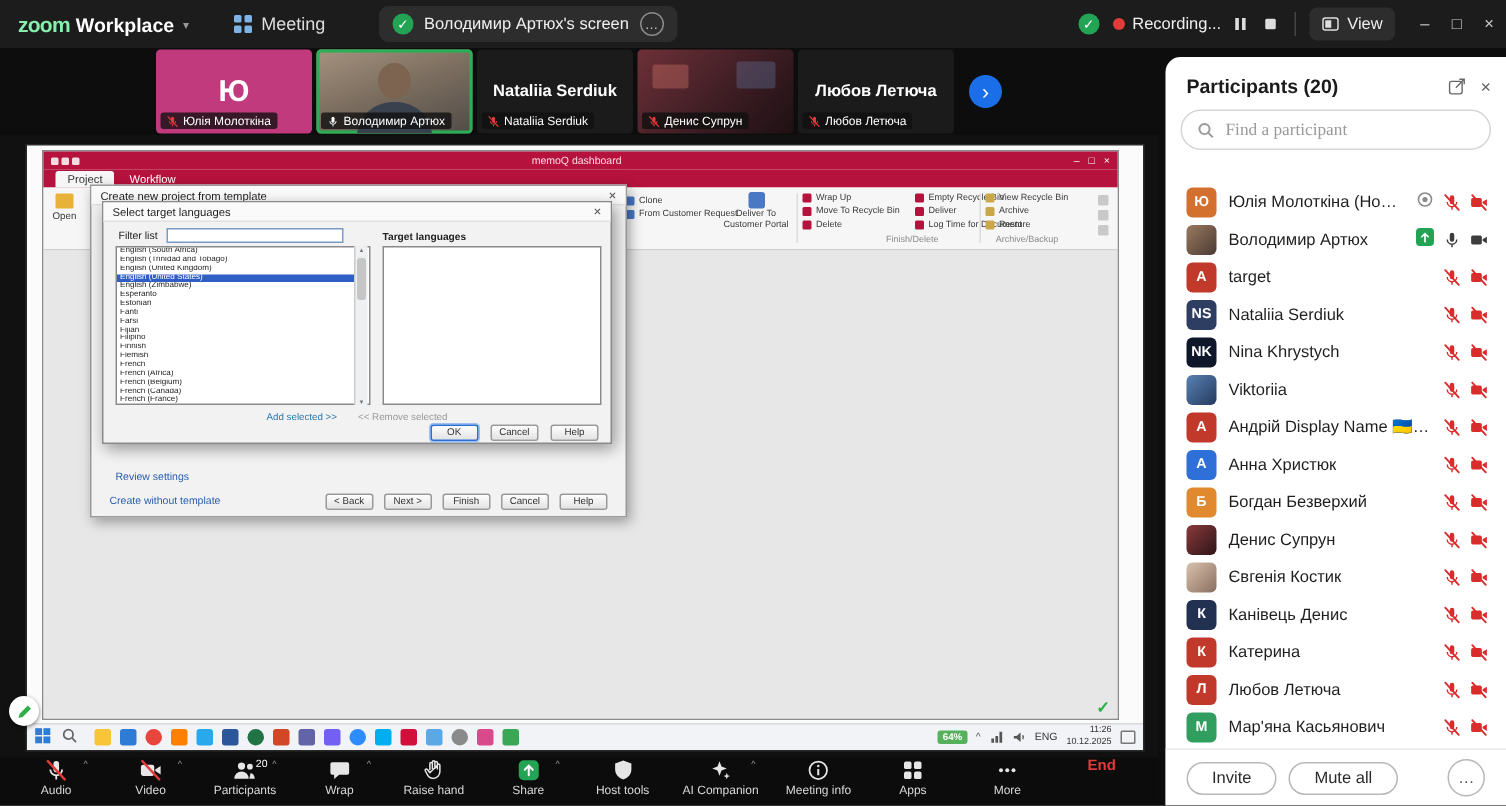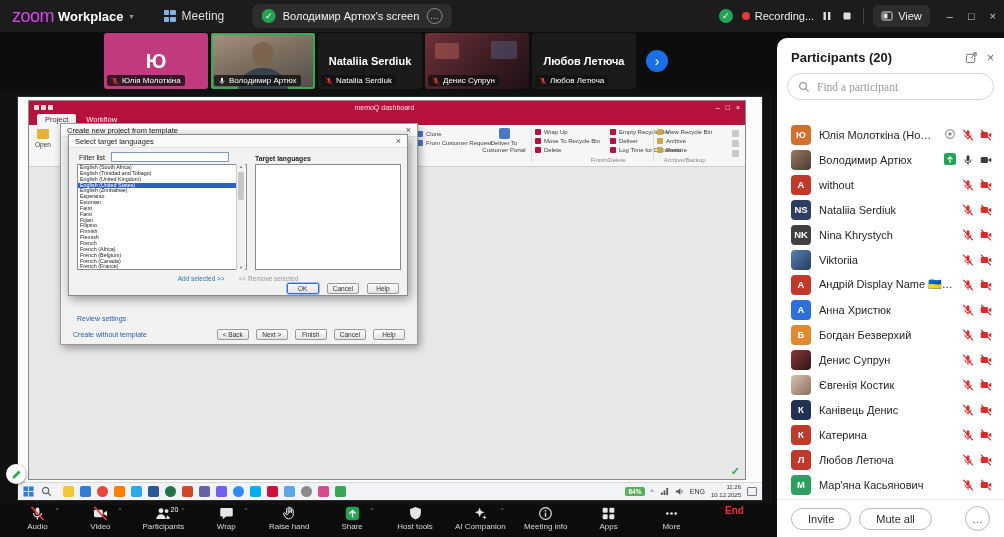--- a/index.html
+++ b/index.html
@@ -1,21 +1,21 @@
 <!DOCTYPE html>
 <html><head>
 <meta charset="utf-8">
 <style>
 *{margin:0;padding:0;box-sizing:border-box}
 html,body{width:1004px;height:537px;background:#0d0d0d;font-family:"Liberation Sans",sans-serif;overflow:hidden;position:relative}
 
 
 .topbar{position:absolute;left:0;top:0;width:1004px;height:32px;background:#1c1c1c;color:#eee}
 .tb-left{position:absolute;left:12px;top:0;height:32px;display:flex;align-items:center;gap:4px}
-.logo-zoom{font-weight:normal;font-size:18px;letter-spacing:-.5px;color:#d946ef}
+.logo-zoom{font-weight:bold;font-size:14px;letter-spacing:-.5px;color:#86efac}
 .logo-wp{font-weight:bold;font-size:13px;color:#fff}
 .tb-chev{color:#9a9a9a;font-size:8px;margin-left:2px}
 .meeting-tab{display:flex;align-items:center;gap:6px;margin-left:26px;font-size:12px;color:#ddd}
 .grid-ico{width:12px;height:12px;display:grid;grid-template-columns:1fr 1fr;gap:1.5px}
 .grid-ico span{background:#7fb2e5;border-radius:1px}
 .share-pill{position:absolute;left:352px;top:4px;transform:translateX(-50%);height:24px;background:#2d2d2d;border-radius:6px;display:flex;align-items:center;gap:7px;padding:0 9px}
 .pill-text{font-size:11px;color:#f0f0f0;white-space:nowrap}
 .pill-ellipsis{width:16px;height:16px;border:1px solid #8a8a8a;border-radius:50%;color:#ccc;font-size:9px;display:flex;align-items:center;justify-content:center}
 .shield{width:14px;height:14px;border-radius:50%;background:#23a455;color:#fff;font-size:9px;display:flex;align-items:center;justify-content:center;flex:0 0 auto}
 .tb-right{position:absolute;right:8px;top:0;height:32px;display:flex;align-items:center;gap:9px}
@@ -578,21 +578,21 @@
             <span class="p-ico">
               <svg width="12" height="12" viewBox="0 0 16 16" style="display:block">
                 <rect x="1" y="4" width="9.5" height="8" rx="1.5" fill="#3c3c3c"></rect>
                 <path d="M11.2 7.4 15 5v6l-3.8-2.4z" fill="#3c3c3c"></path>
               </svg>
             </span>
           </div>
         </div>
         <div class="p-row">
           <div class="p-avatar" style="background: rgb(192, 57, 43);">A</div>
-          <div class="p-name">without</div>
+          <div class="p-name">target</div>
           <div class="p-icons">
             <span class="p-ico">
               <svg width="12" height="12" viewBox="0 0 16 16" style="display:block">
                 <rect x="6" y="1.5" width="4" height="8" rx="2" fill="#d92d2d"></rect>
                 <path d="M3.8 7.5a4.2 4.2 0 0 0 8.4 0" fill="none" stroke="#d92d2d" stroke-width="1.3"></path>
                 <line x1="8" y1="12" x2="8" y2="14.5" stroke="#d92d2d" stroke-width="1.3"></line>
                 <line x1="2" y1="1.5" x2="14" y2="14.5" stroke="#d92d2d" stroke-width="1.7" stroke-linecap="round"></line>
               </svg>
             </span>
             <span class="p-ico">
@@ -619,21 +619,21 @@
             <span class="p-ico">
               <svg width="12" height="12" viewBox="0 0 16 16" style="display:block">
                 <rect x="1" y="4" width="9.5" height="8" rx="1.5" fill="#d92d2d"></rect>
                 <path d="M11.2 7.4 15 5v6l-3.8-2.4z" fill="#d92d2d"></path>
                 <line x1="2" y1="1.5" x2="14" y2="14.5" stroke="#d92d2d" stroke-width="1.7" stroke-linecap="round"></line>
               </svg>
             </span>
           </div>
         </div>
         <div class="p-row">
-          <div class="p-avatar" style="background: #404040;">NK</div>
+          <div class="p-avatar" style="background: #0f172a;">NK</div>
           <div class="p-name">Nina Khrystych</div>
           <div class="p-icons">
             <span class="p-ico">
               <svg width="12" height="12" viewBox="0 0 16 16" style="display:block">
                 <rect x="6" y="1.5" width="4" height="8" rx="2" fill="#d92d2d"></rect>
                 <path d="M3.8 7.5a4.2 4.2 0 0 0 8.4 0" fill="none" stroke="#d92d2d" stroke-width="1.3"></path>
                 <line x1="8" y1="12" x2="8" y2="14.5" stroke="#d92d2d" stroke-width="1.3"></line>
                 <line x1="2" y1="1.5" x2="14" y2="14.5" stroke="#d92d2d" stroke-width="1.7" stroke-linecap="round"></line>
               </svg>
             </span>

